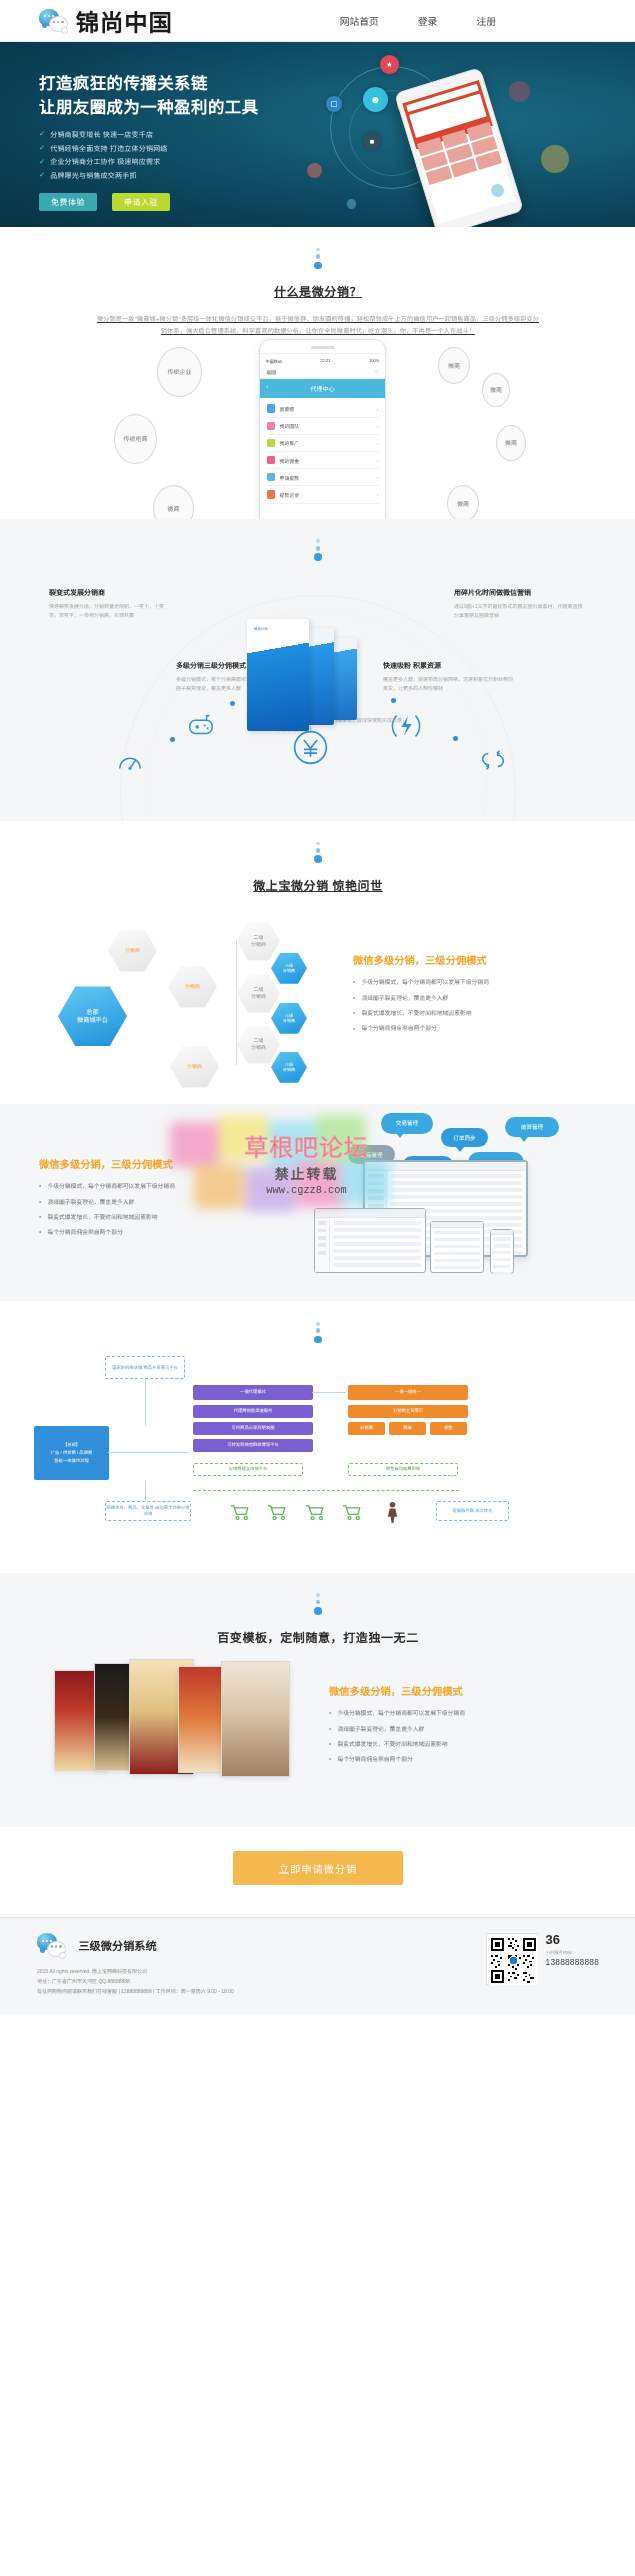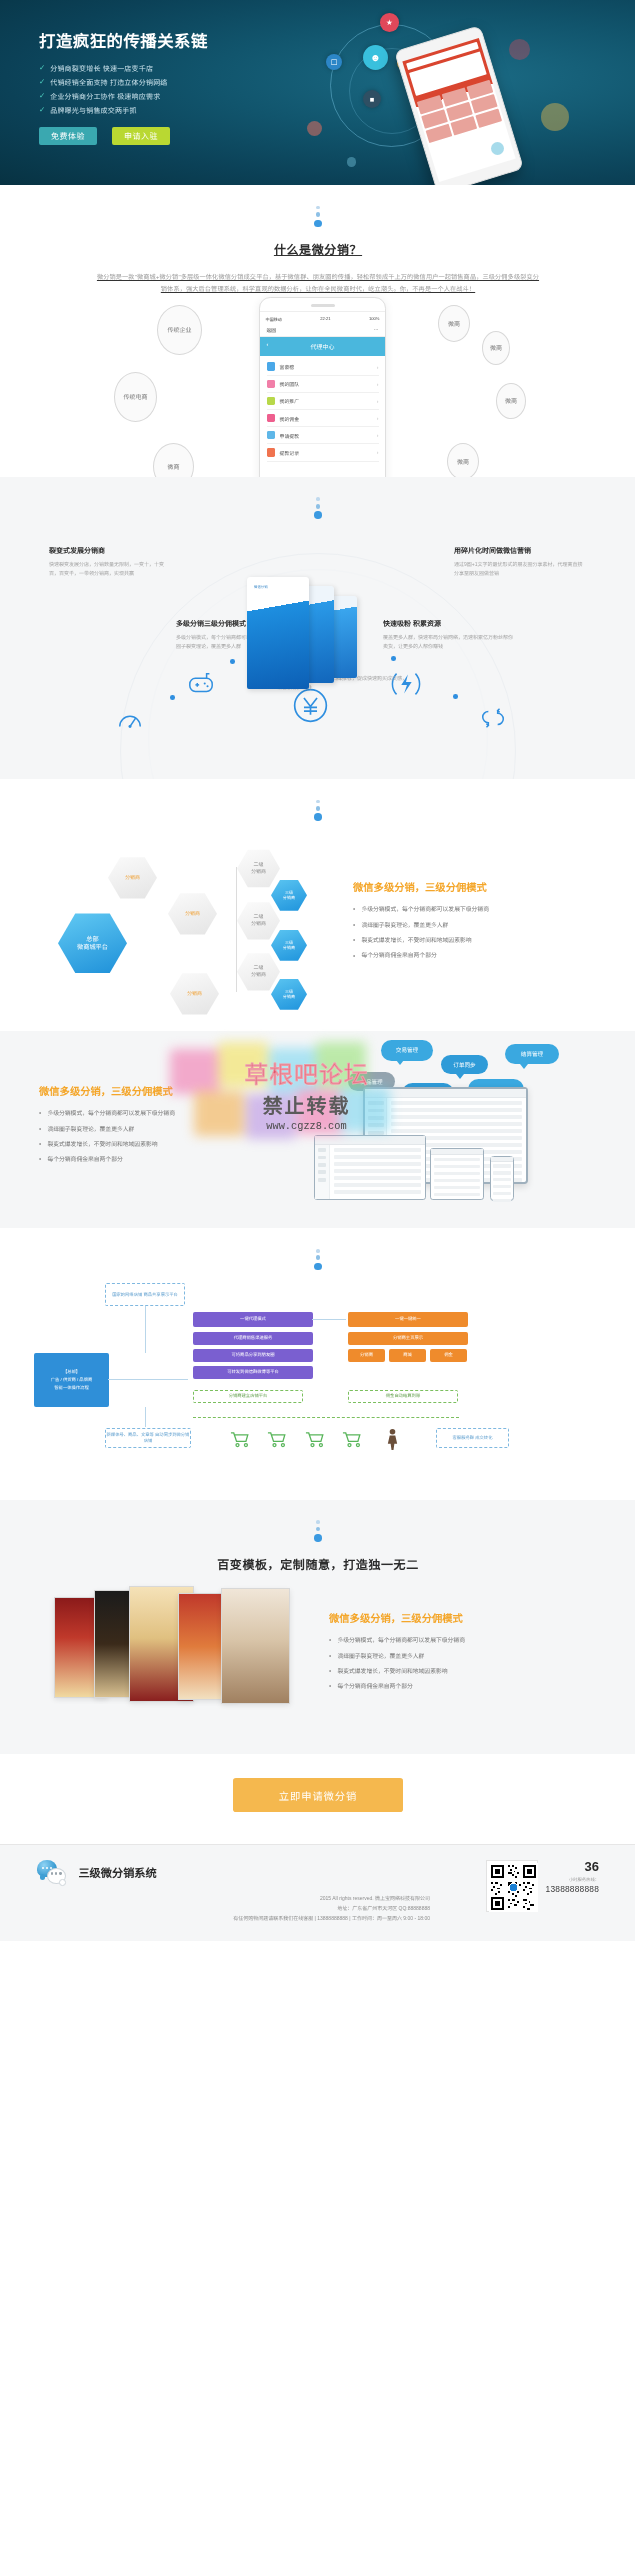--- a/index.html
+++ b/index.html
@@ -228,21 +228,21 @@
   }
   .wm-blobs { position: absolute; inset: 0; filter: blur(5.6px); opacity: .55; }
   .wm-blobs i { position: absolute; width: 50px; height: 45px; border-radius: 3.7px; }
   .wm-l1 {
     font-family: "Liberation Serif","DejaVu Serif",serif; font-weight: bold;
     font-size: 24px; color: #e2556a; position: relative; padding-top: 13px; letter-spacing: 0.9px;
     -webkit-text-stroke: 0.5px rgba(255,255,255,.4);
   }
   .wm-l2 {
     font-family: "Liberation Serif","DejaVu Serif",serif; font-weight: bold;
-    font-size: 20px; color: #5b5b5b; position: relative; letter-spacing: 1.9px;
+    font-size: 14px; color: #5b5b5b; position: relative; letter-spacing: 1.9px;
   }
   .wm-l3 {
     font-family: "Liberation Mono","DejaVu Sans Mono",monospace; font-size: 10.3px;
     color: #4a4a4a; position: relative; margin-top: 0.9px;
   }
 
   
   .dev-stage { position: relative; height: 166px; }
   .speech {
     position: absolute; display: flex; align-items: center; justify-content: center;
@@ -319,42 +319,67 @@
   
   .cta-wrap { background: #fff; padding: 24px 0 32px; display: flex; justify-content: center; }
   .cta-btn {
     width: 170px; height: 34px; background: #f5b84e; color: #fff; font-size: 10.3px;
     display: flex; align-items: center; justify-content: center; border-radius: 2.8px;
     letter-spacing: 0.9px; text-decoration: none; border: none; cursor: pointer;
     font-family: "Liberation Sans","DejaVu Sans",sans-serif;
   }
 
   
-  .footer { background: #f5f6f7; border-top: 0.9px solid #e6e6e6; padding: 15px 37px 18.7px; display: flex; text-align: right; }
+  .footer { background: #f5f6f7; border-top: 0.9px solid #e6e6e6; padding: 15px 37px 18.7px; display: flex; }
   .f-left { width: 393px; }
   .f-logo { display: flex; align-items: center; gap: 4.7px; margin-bottom: 8.4px; }
   .f-logo-text { font-size: 11.2px; font-weight: bold; color: #2a2a2a; }
   .f-line { font-size: 5px; color: #8e8e8e; line-height: 2.0; }
   .f-right { margin-left: auto; display: flex; align-items: flex-start; gap: 7.5px; }
   .qr { width: 52px; height: 52px; background: #fff; padding: 1.9px; border: 0.9px solid #e2e2e2; }
   .qr svg { display: block; }
   .f-phone .big { font-size: 13px; font-weight: bold; color: #2a2a2a; line-height: 1; }
   .f-phone .sm { font-size: 4.3px; color: #9a9a9a; margin-top: 2.8px; }
   .f-phone .num { font-size: 8.4px; color: #3c3c3c; margin-top: 1.9px; letter-spacing: 0.2px; }
 </style>
 </head>
 <body>
 
 <div class="page">
 
+  <div class="header">
+    <div class="logo-wrap">
+      <div class="logo-mark">
+        <span class="bub-a"></span>
+        <span class="bub-b"></span>
+        <span class="dotrow dots-a">
+            <i></i>
+            <i></i>
+            <i></i>
+          </span>
+        <span class="dotrow dots-b">
+            <i></i>
+            <i></i>
+            <i></i>
+          </span>
+      </div>
+      <span class="logo-text">锦尚中国</span>
+    </div>
+    <div class="nav">
+      <a href="#">网站首页</a>
+      <a href="#">登录</a>
+      <a href="#">注册</a>
+    </div>
+  </div>
 
   <div class="hero">
     <div class="hero-left">
       <div class="hero-h1">
         <div>打造疯狂的传播关系链</div>
+        <div>让朋友圈成为一种盈利的工具</div>
       </div>
       <ul class="hero-bullets">
         <li>分销商裂变增长 快速一店变千店</li>
         <li>代销经销全面支持 打造立体分销网络</li>
         <li>企业分销商分工协作 极速响应需求</li>
         <li>品牌曝光与销售成交两手抓</li>
       </ul>
       <div class="hero-btns">
         <a href="#" class="btn-hero btn-free">免费体验</a>
         <a href="#" class="btn-hero btn-join">申请入驻</a>
@@ -551,20 +576,21 @@
       </div>
     </div>
   </div>
 
   <div class="section sec-white" style="padding-bottom:22.4px;">
     <div class="dotcap">
         <i></i>
         <i></i>
         <i></i>
       </div>
+    <div class="sec-title">微上宝微分销 惊艳问世</div>
 
     <div class="hex-stage">
       <span class="hexline" style="left:236px;top:37px;width:0.9px;height:125px;"></span>
 
       <div class="hex hex-main" style="left:58px;top:82px;width:69px;height:62px;flex-direction:column;">
         <span>总部</span>
         <span>微商城平台</span>
       </div>
       <div class="hex hex-gray" style="left:108px;top:26px;width:49px;height:43px;">分销商</div>
       <div class="hex hex-gray" style="left:168px;top:62px;width:49px;height:43px;">分销商</div>

